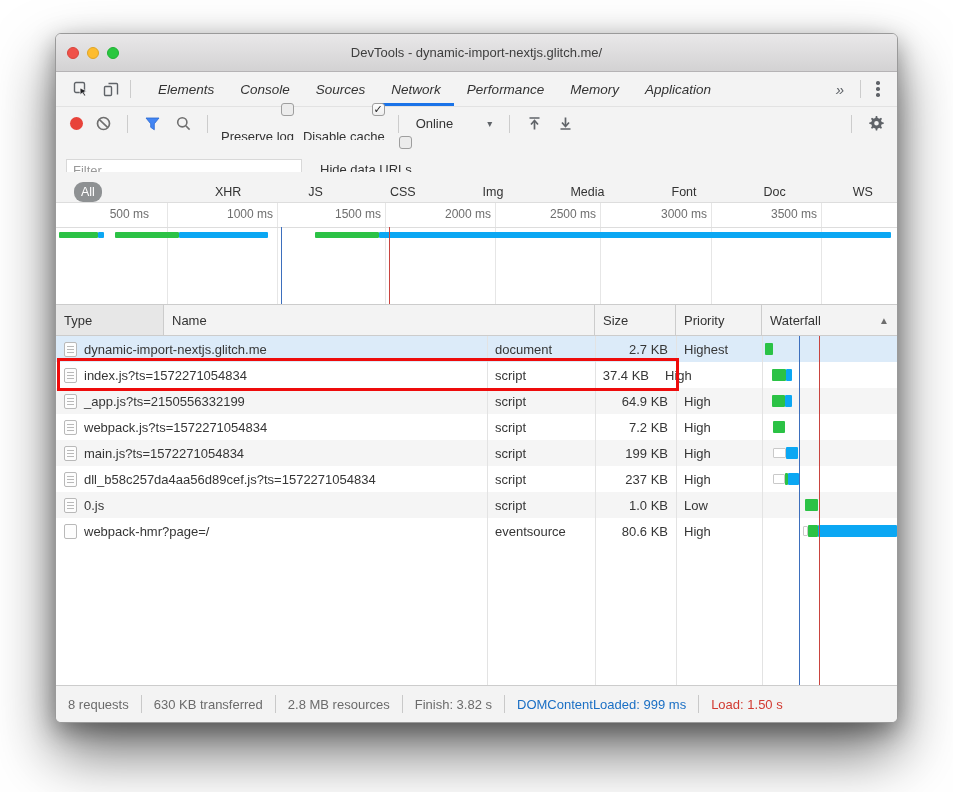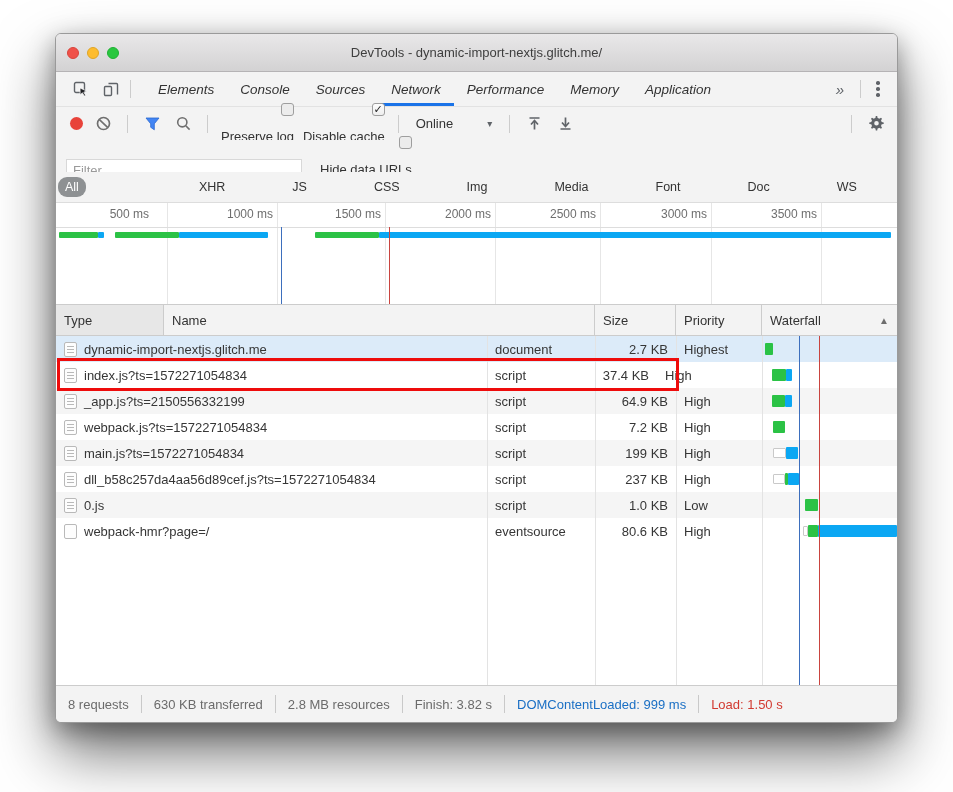--- a/index.html
+++ b/index.html
@@ -51,21 +51,21 @@
   .toolbar-spacer { flex:1; }
 
   
   .filterrow { height:32px; flex:none; display:flex; align-items:center; gap:18px;
     background:#f3f3f3; padding:0 10px; }
   .filter-input { width:236px; height:22px; border:1px solid #d8d8d8; background:#fff;
     font-size:13px; color:#b91c1c; padding:0 6px; outline:none; font-family:"Liberation Sans",sans-serif;margin-top:28px; }
   .filter-input::placeholder { color:#9a9a9a; }
 
   
-  .chiprow { height:30px; flex:none; display:flex; align-items:center; background:#f3f3f3; padding:0 2px;gap:47px; }
+  .chiprow { height:30px; flex:none; display:flex; align-items:flex-end; background:#f3f3f3; padding:0 18px;gap:47px; }
   .chip { font-size:12.5px; color:#333; padding:3px 7px; border-radius:9px; cursor:pointer; margin-right:6px; }
   .chip.selected { background:#8e9193; color:#fff; }
   .chip-sep { width:1px; height:16px; background:#ccc; margin:0 6px 0 0; }
 
   
   .overview { position:relative; height:103px; flex:none; background:#fff;
     border-top:1px solid #ddd; border-bottom:1px solid #ccc; overflow:hidden; cursor:crosshair; }
   .ov-grid { position:absolute; top:0; bottom:0; width:1px; background:#e6e6e6; }
   .ov-label { position:absolute; top:4px; width:80px; text-align:right; font-size:12px; color:#6e6e6e; }
   .ov-ruler { position:absolute; left:0; right:0; top:24px; height:1px; background:#ddd; }

